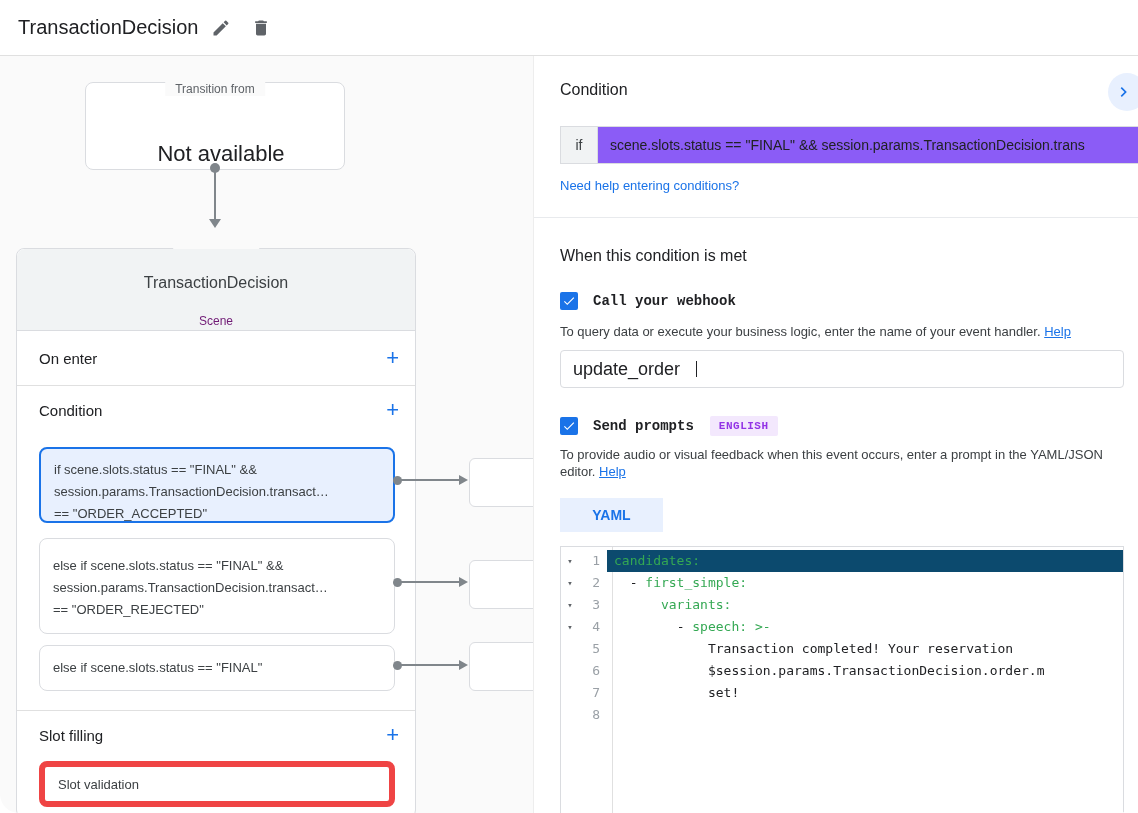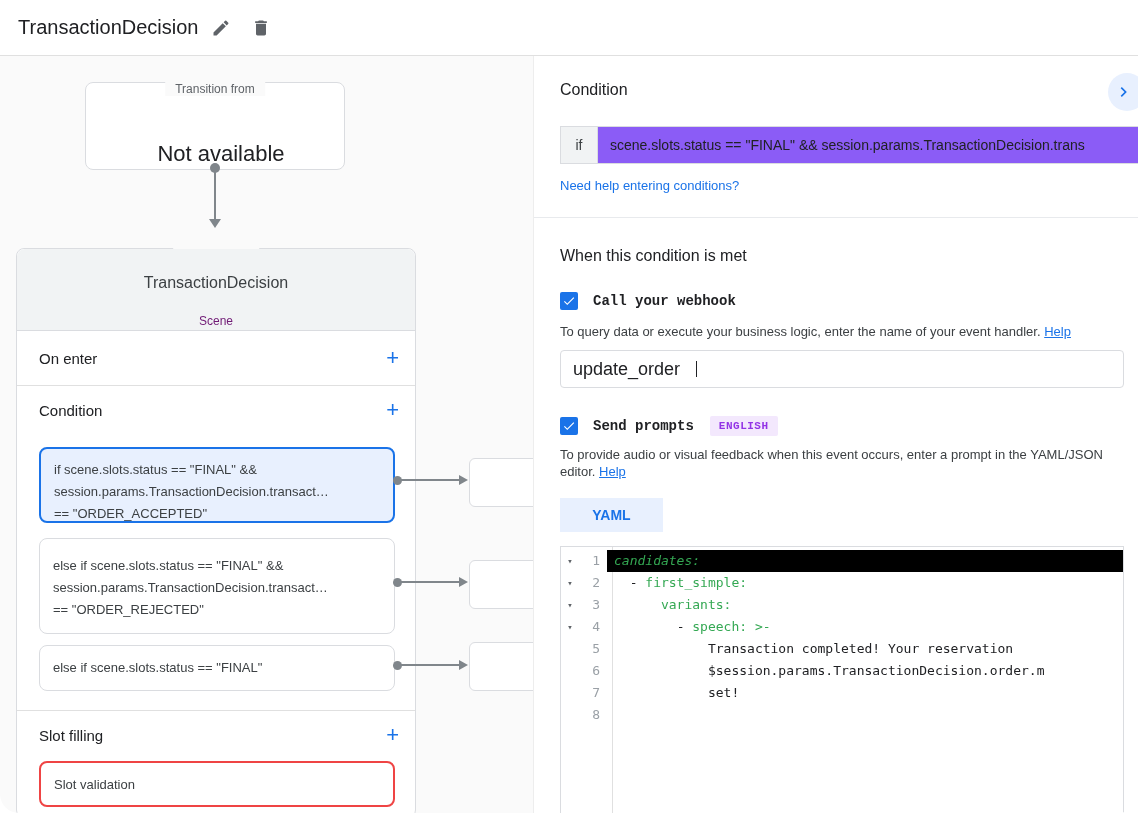--- a/index.html
+++ b/index.html
@@ -45,21 +45,21 @@
   .row-slot { top:470px; height:32px; }
   .section-divider { position:absolute; left:0; right:0; top:461px; border-top:1px solid #e0e0e0; }
 
   .cond-card { position:absolute; left:22px; width:356px; background:#fff; border:1px solid #dadce0;
                border-radius:8px; font-size:13px; line-height:22px; color:#3c4043; padding:10px 13px; cursor:pointer; }
   .cond-card.selected { background:#e8f0fe; border:2px solid #1a73e8; }
   .card-1 { top:198px; height:76px; }
   .card-2 { top:289px; height:96px; padding-top:16px; }
   .card-3 { top:396px; height:46px; display:flex; align-items:center; }
   .slot-card { position:absolute; left:22px; top:512px; width:356px; height:46px; background:#fff;
-               border:2px solid #ef4444; border-radius:8px; display:flex; align-items:center;
+               border:6px solid #ef4444; border-radius:8px; display:flex; align-items:center;
                font-size:13px; color:#3c4043; padding:0 13px; cursor:pointer; }
 
   .h-dot { position:absolute; width:9px; height:9px; border-radius:50%; background:#80868b; }
   .h-line { position:absolute; height:2px; background:#80868b; }
   .h-arrow { position:absolute; width:0; height:0; border-top:5px solid transparent;
              border-bottom:5px solid transparent; border-left:9px solid #80868b; }
   .target-box { position:absolute; left:469px; width:76px; height:49px; background:#fff;
                 border:1px solid #dadce0; border-radius:6px; cursor:pointer; }
 
   
@@ -102,21 +102,21 @@
   .tab.inactive { width:157px; }
 
   .editor { position:absolute; left:26px; top:490px; width:564px; height:270px; border:1px solid #dadce0;
             background:#fff; overflow:hidden; font-family:"DejaVu Sans Mono", monospace; }
   .gutter-border { position:absolute; left:51px; top:0; bottom:0; width:1px; background:#e0e0e0; }
   .ed-lines { position:relative; padding-top:3px; }
   .ed-row { display:flex; height:22px; line-height:22px; font-size:13px; }
   .fold { width:18px; text-align:center; font-size:9px; color:#5f6368; cursor:pointer; flex:none; }
   .lnum { width:28px; text-align:right; padding-right:7px; color:#9aa0a6; flex:none; }
   .code { flex:1; white-space:pre; padding-left:7px; color:#202124; overflow:hidden; }
-  .ed-row.hl .code { background:#000000;font-style:italic; }
+  .ed-row.hl .code { background:#0c4a6e; }
   .tok-key { color:#34a853; }
   .tok-punct { color:#202124; }
   .tok-plain { color:#202124; }
 </style>
 </head>
 <body>
 
 <div class="stage">
 
   <div class="topbar">

